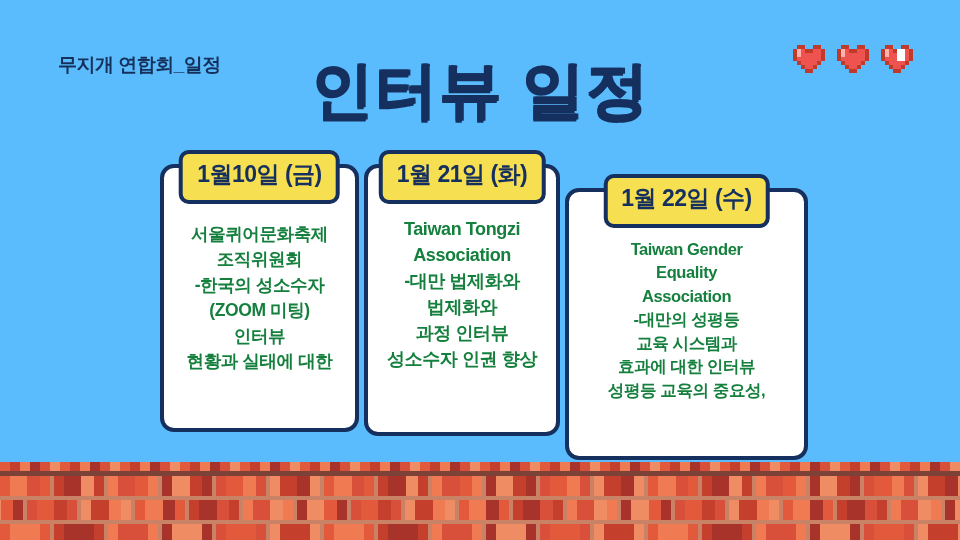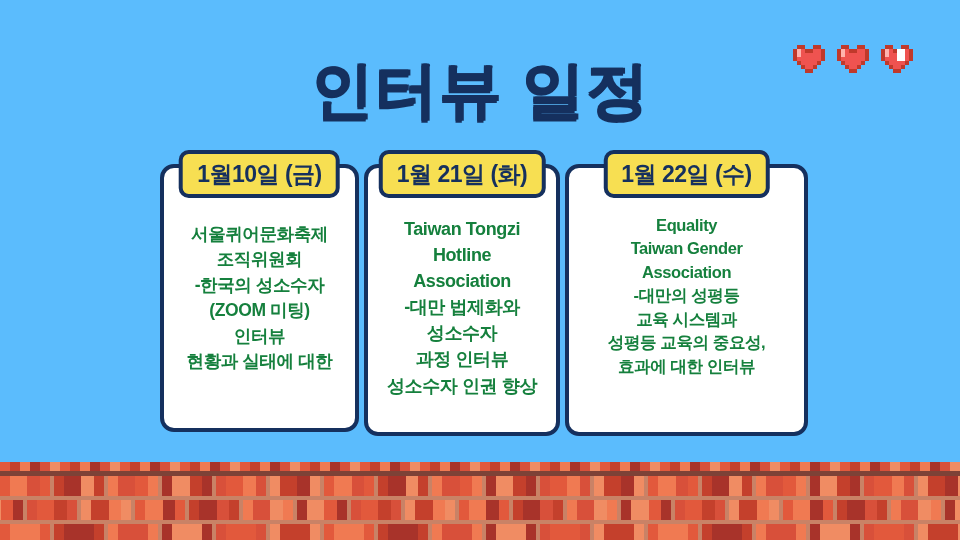--- a/index.html
+++ b/index.html
@@ -37,32 +37,32 @@
     position:relative;
     background:#ffffff;
     border:4px solid #15305e;
     border-radius:14px;
     box-sizing:border-box;
     padding:44px 8px 14px 8px;
     display:flex;flex-direction:column;align-items:center;justify-content:flex-start;
   }
   .card.c1{width:211px;height:268px;}
   .card.c2{width:208px;height:272px;}
-  .card.c3{width:258px;height:272px;}
+  .card.c3{width:258px;height:272px;margin-top:24px;}
 
   .badge{
     position:absolute;left:50%;transform:translateX(-50%);
     top:-18px;
     background:#f7df52;
     border:4px solid #15305e;
     border-radius:10px;
     color:#15305e;
     font-size:23px;font-weight:bold;
     letter-spacing:-0.5px;
-    padding:5px 14px 4px 14px;
+    padding:5px 14px 10px 14px;
     white-space:nowrap;
     box-sizing:border-box;
   }
   .card.c1 .badge{font-size:23px;}
   .card.c2 .badge{font-size:23px;}
   .card.c3 .badge{font-size:23px;}
 
   .body-text{
     color:#15803d;
     text-align:center;
@@ -89,20 +89,21 @@
     position:absolute;left:0;width:960px;height:5px;background:#7d4237;
   }
   .brick-row{position:absolute;left:0;width:1000px;height:20px;display:flex;}
   .brick{width:50px;height:20px;margin-right:4px;flex:0 0 auto;}
 </style>
 </head>
 <body>
 
 <div id="stage">
 
+  <div class="kicker">무지개 연합회_일정</div>
 
   <div class="main-title">인터뷰 일정</div>
 
   <div class="hearts" id="hearts">
       <div class="heart">
         <i style="left: 4px; top: 0px; width: 4px; height: 4px; background: rgb(192, 57, 43);"></i>
         <i style="left: 8px; top: 0px; width: 4px; height: 4px; background: rgb(192, 57, 43);"></i>
         <i style="left: 20px; top: 0px; width: 4px; height: 4px; background: rgb(192, 57, 43);"></i>
         <i style="left: 24px; top: 0px; width: 4px; height: 4px; background: rgb(192, 57, 43);"></i>
         <i style="left: 0px; top: 4px; width: 4px; height: 4px; background: rgb(192, 57, 43);"></i>
@@ -239,39 +240,38 @@
           <div>(ZOOM 미팅)</div>
           <div>인터뷰</div>
           <div>현황과 실태에 대한</div>
         </div>
     </div>
 
     <div class="card c2">
       <div class="badge">1월 21일 (화)</div>
       <div class="body-text" id="body-1">
           <div>Taiwan Tongzi</div>
-          <div>Hotline</div>
           <div>Association</div>
           <div>-대만 법제화와</div>
-          <div>성소수자</div>
+          <div>법제화와</div>
           <div>과정 인터뷰</div>
           <div>성소수자 인권 향상</div>
         </div>
     </div>
 
     <div class="card c3">
       <div class="badge">1월 22일 (수)</div>
       <div class="body-text" id="body-2">
+          <div>Taiwan Gender</div>
           <div>Equality</div>
-          <div>Taiwan Gender</div>
           <div>Association</div>
           <div>-대만의 성평등</div>
           <div>교육 시스템과</div>
+          <div>효과에 대한 인터뷰</div>
           <div>성평등 교육의 중요성,</div>
-          <div>효과에 대한 인터뷰</div>
         </div>
     </div>
 
   </div>
 
   <div class="floor" id="floor">
       <div class="top-cap">
         <span style="position: absolute; left: 0px; top: 0px; width: 10px; height: 9px; background: rgb(226, 89, 60);"></span>
         <span style="position: absolute; left: 10px; top: 0px; width: 10px; height: 9px; background: rgb(196, 64, 44);"></span>
         <span style="position: absolute; left: 20px; top: 0px; width: 10px; height: 9px; background: rgb(240, 122, 82);"></span>

